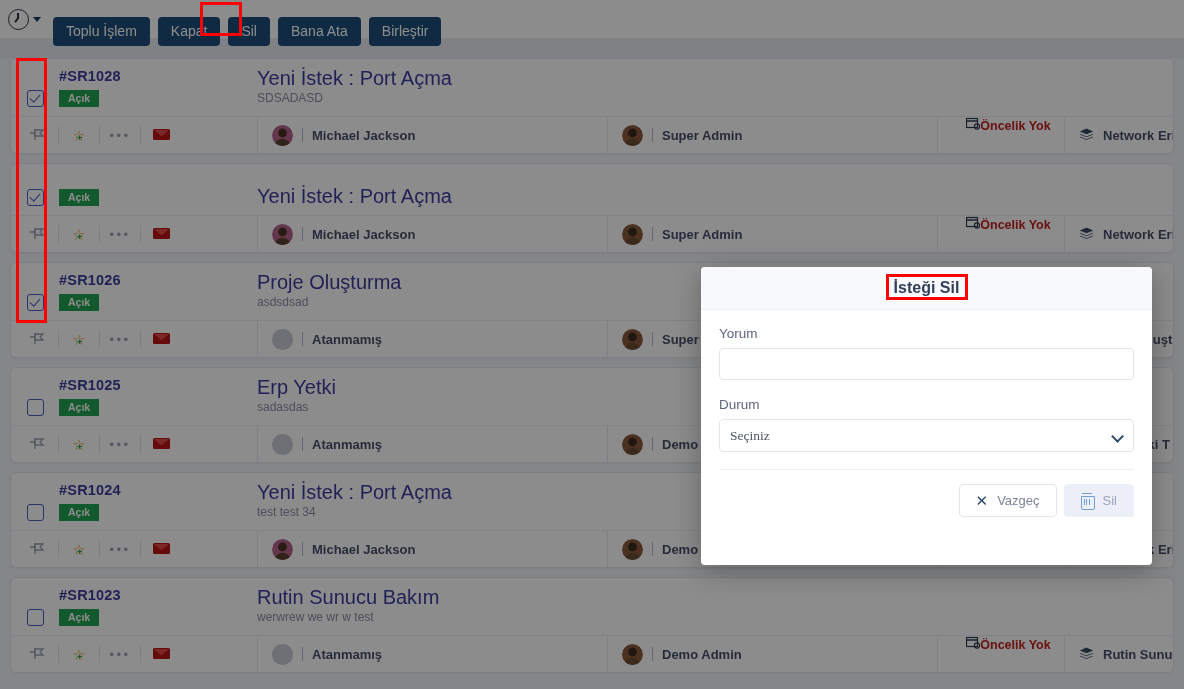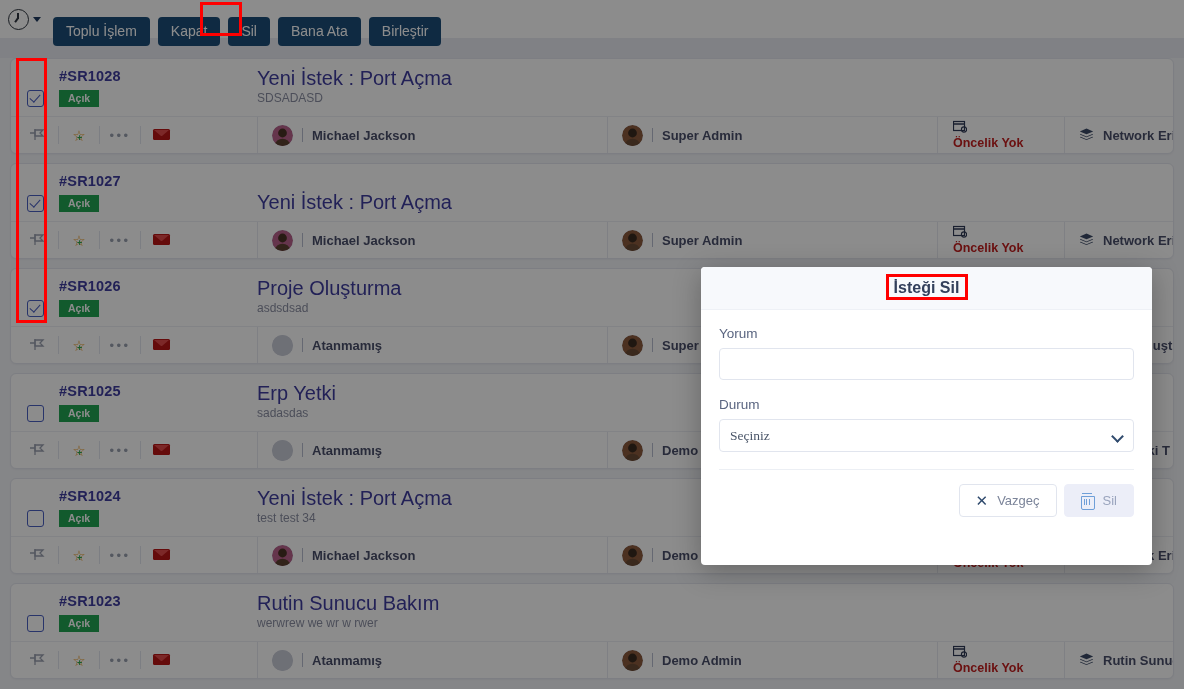--- a/index.html
+++ b/index.html
@@ -171,21 +171,21 @@
   .avatar {
     width: 21px; height: 21px; border-radius: 50%;
     background: #c9ccd8; flex: 0 0 21px; overflow: hidden;
     display: block;
   }
   .bar { width: 1px; height: 14px; background: #b9bed0; margin: 0 9px; }
   .pname { color: #4a4f6b; font-weight: bold; font-size: 13px; white-space: nowrap; }
   .prio-cell {
     width: 127px; flex: 0 0 127px;
     border-left: 1px solid #e8eaf1;
-    height: 100%; display: flex; flex-direction: column;
+    height: 100%; display: flex; flex-direction: row;
     justify-content: center; align-items: flex-start; padding-left: 15px;
   }
   .prio-ico { font-size: 12px; line-height: 10px; color: #2f3a56; }
   .prio-txt { color: #c32020; font-size: 12.5px; font-weight: bold; margin-top: 2px; }
   .cat-cell {
     flex: 1 1 auto; display: flex; align-items: center; gap: 9px;
     height: 100%; padding-left: 14px;
     border-left: 1px solid #e8eaf1;
   }
   .stack-ico { color: #3b4a66; font-size: 13px; line-height: 1; }
@@ -371,21 +371,20 @@
         <span class="cat-txt">Network Erişim T</span>
       </div>
     </div>
       </div>
       <div class="card">
     <div class="card-top">
       <div class="chk-cell">
         <div class="chkbox checked"></div>
       </div>
       <div class="id-cell">
-        <div class="tid">#SR1027</div>
         <div class="badge">Açık</div>
       </div>
       <div class="subj-cell">
         <div class="subj">Yeni İstek : Port Açma</div>
 
       </div>
     </div>
     <div class="card-bot">
       <div class="act-cell">
         <span class="act-ico">
@@ -670,21 +669,21 @@
     <div class="card-top">
       <div class="chk-cell">
         <div class="chkbox"></div>
       </div>
       <div class="id-cell">
         <div class="tid">#SR1023</div>
         <div class="badge">Açık</div>
       </div>
       <div class="subj-cell">
         <div class="subj">Rutin Sunucu Bakım</div>
-        <div class="subj-desc">werwrew we wr w rwer</div>
+        <div class="subj-desc">werwrew we wr w test</div>
       </div>
     </div>
     <div class="card-bot">
       <div class="act-cell">
         <span class="act-ico">
           <svg class="flag-svg" width="18" height="14" viewBox="0 0 18 14">
             <path d="M6 2 L14 2 L11 5 L14 8 L6 8 Z" fill="none" stroke="#9aa0b0" stroke-width="1.3"></path>
             <line x1="6" y1="1" x2="6" y2="12" stroke="#9aa0b0" stroke-width="1.3"></line>
             <line x1="1" y1="5" x2="6" y2="5" stroke="#9aa0b0" stroke-width="1.3"></line>
           </svg>

